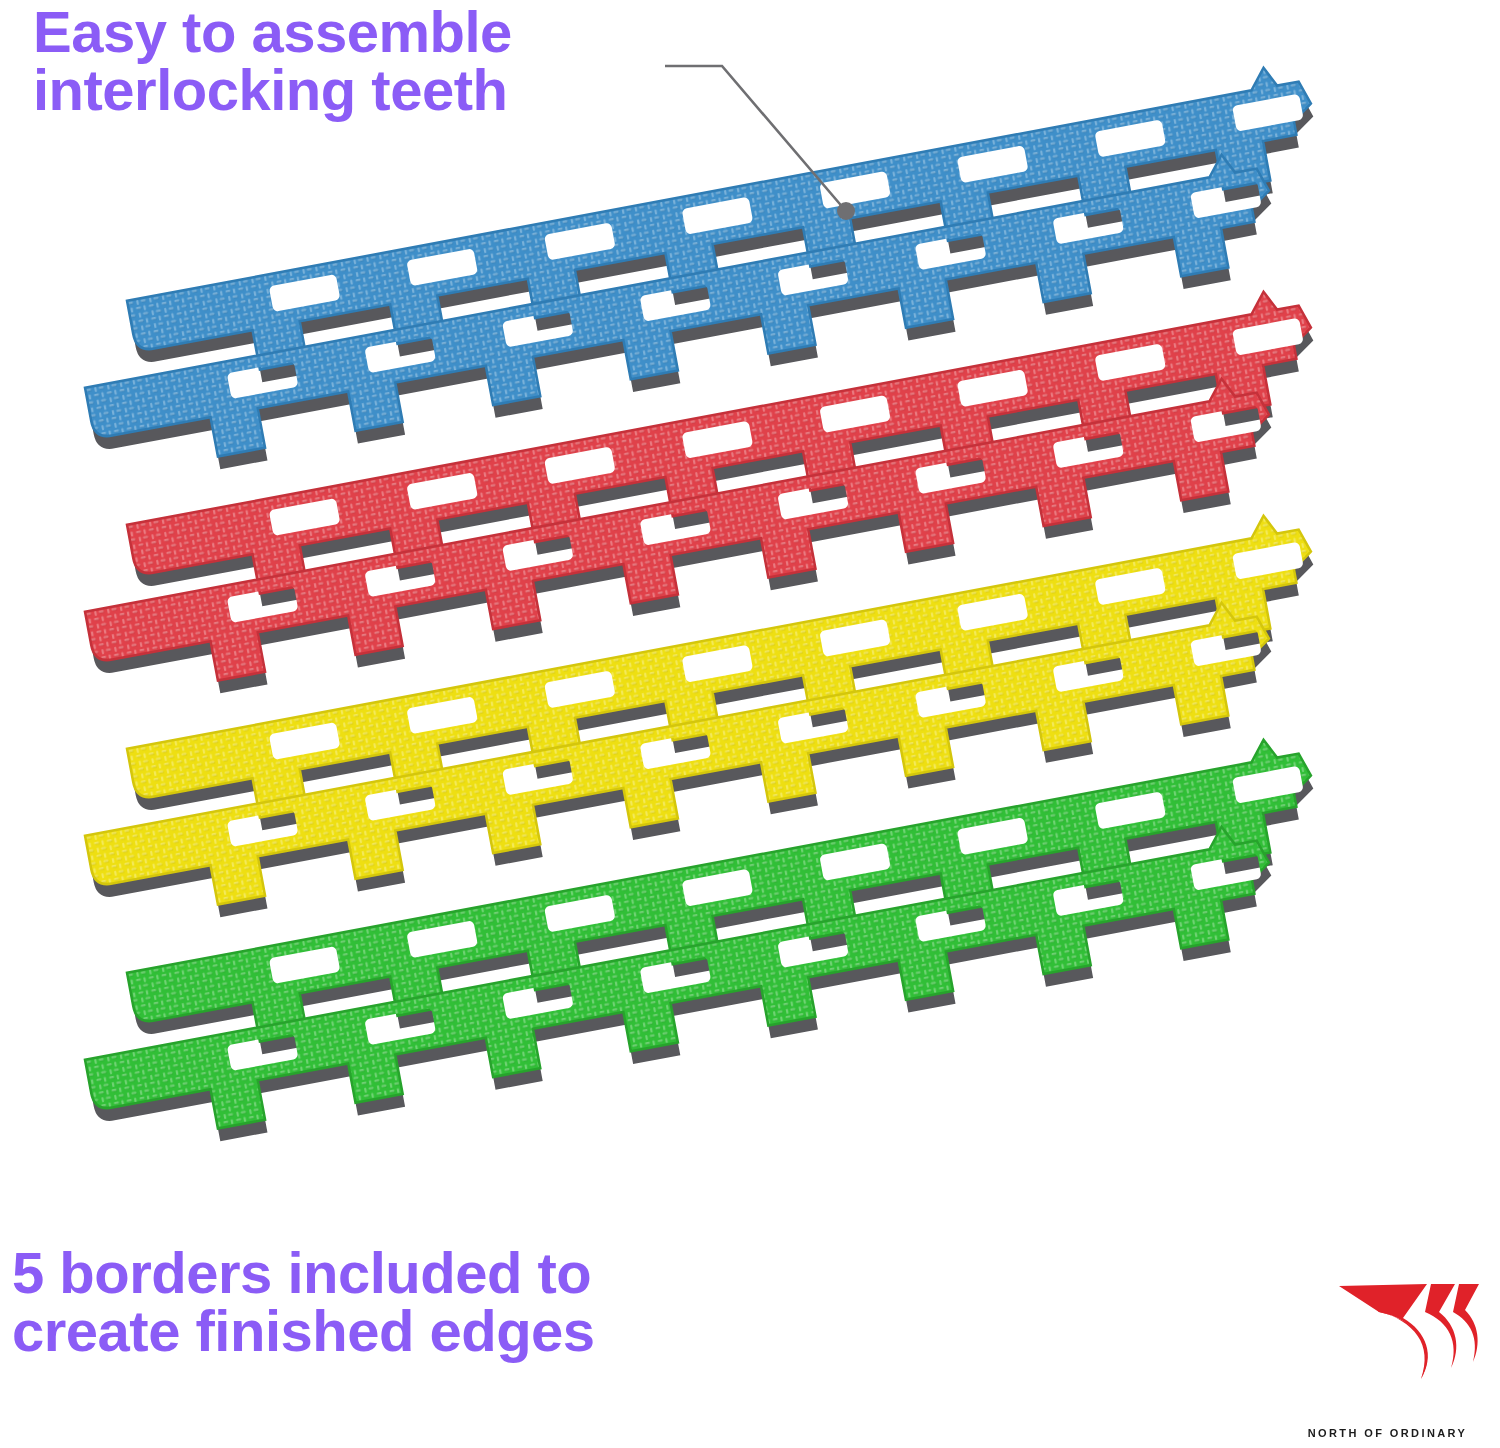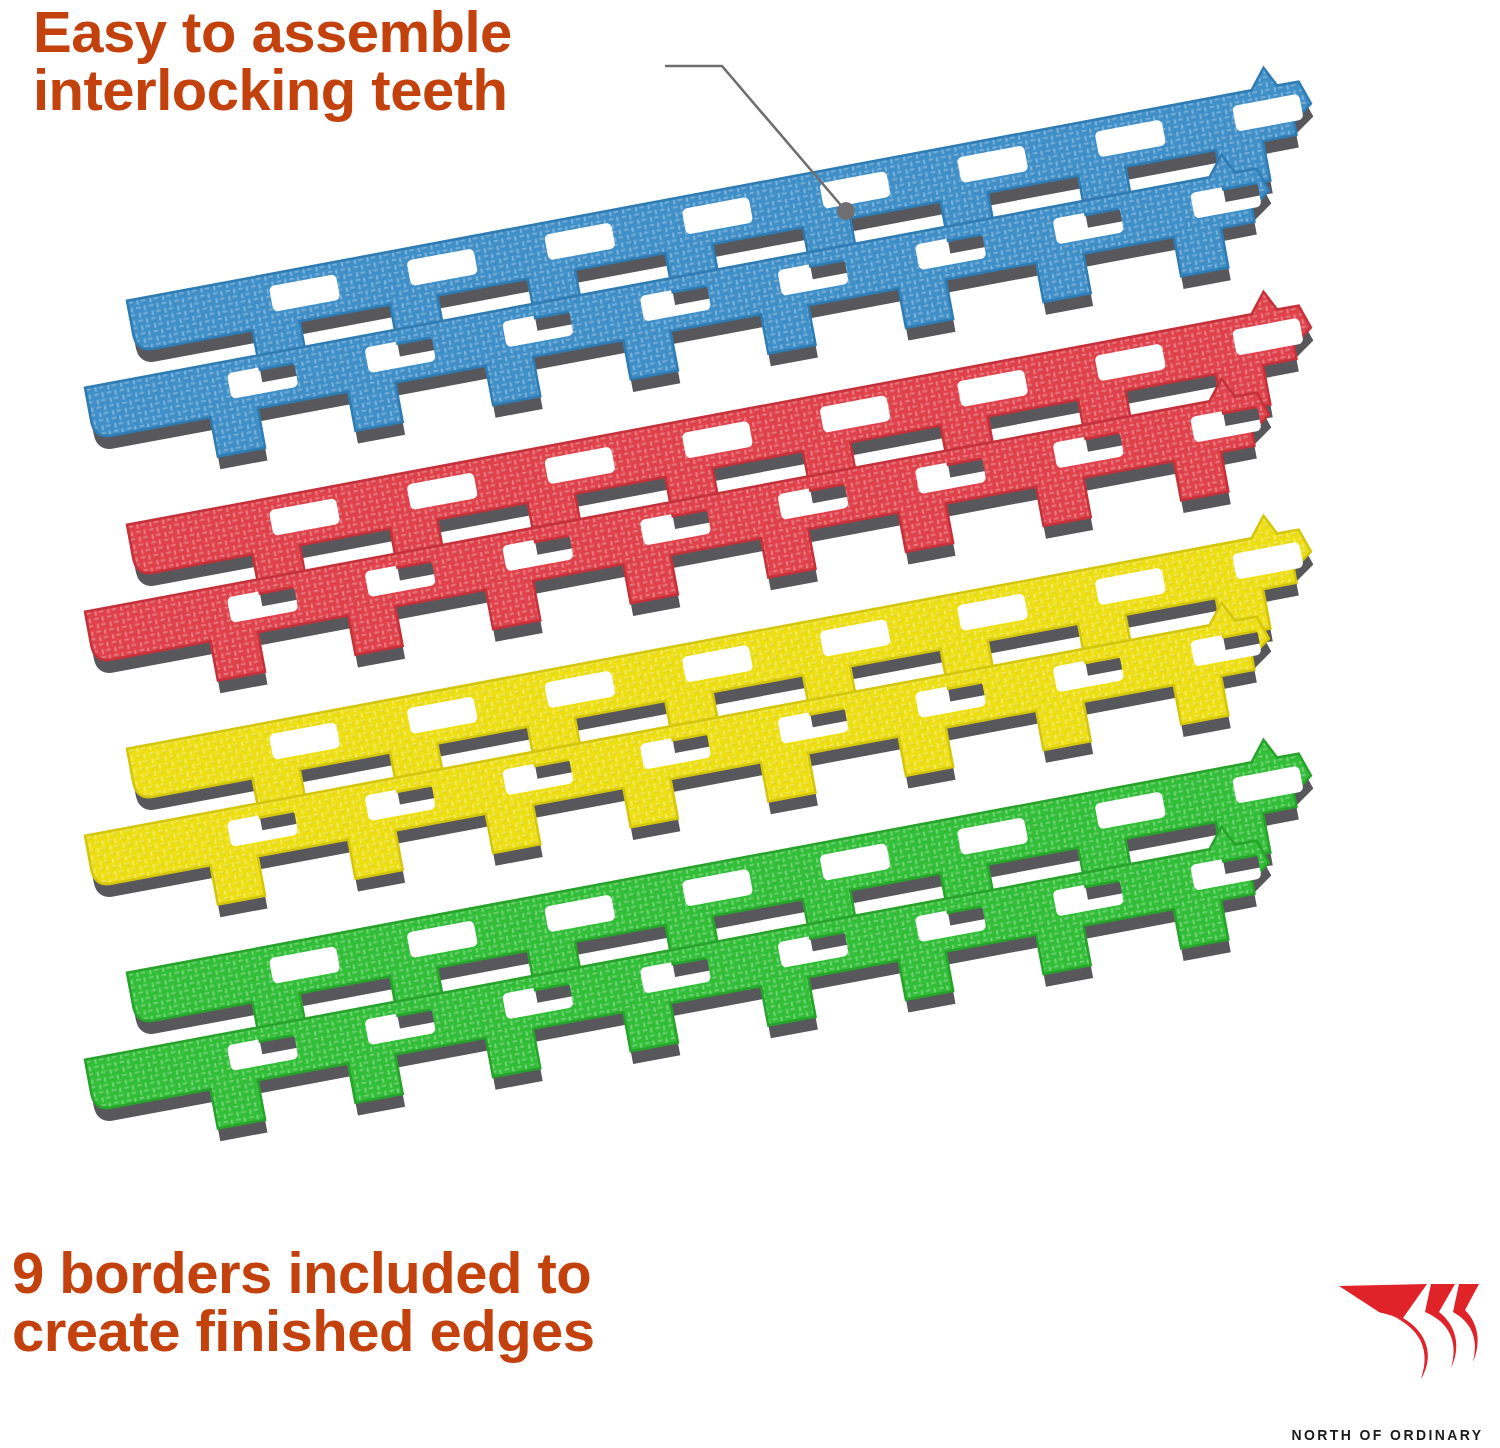--- a/index.html
+++ b/index.html
@@ -7,21 +7,21 @@
     width:1500px;height:1448px;
     background:#ffffff;
     font-family:"Liberation Sans", sans-serif;
     overflow:hidden;position:relative;
   }
   .stage{position:absolute;inset:0;}
 
   
   .copy{
     position:absolute;
-    color:#c2410c;
+    color:#8b5cf6;
     font-weight:700;
     font-size:58px;
     line-height:1.0;
     letter-spacing:-0.5px;
     white-space:pre-line;
   }
   #headline{left:33px;top:3px;}
   #footline{left:12px;top:1244px;}
 
   
@@ -36,21 +36,21 @@
   .logo-word{
     position:absolute;left:0;top:104px;width:205px;
     text-align:center;color:#1b1b1b;
     font-weight:700;font-size:49px;letter-spacing:-1px;
     line-height:1;
   }
   .logo-tm{font-size:15px;vertical-align:super;letter-spacing:0;font-weight:700;}
   .logo-tag{
     position:absolute;left:0;top:155px;width:205px;
     text-align:center;color:#1b1b1b;
-    font-weight:600;font-size:14px;letter-spacing:2.4px;
+    font-weight:600;font-size:11px;letter-spacing:2.4px;
   }
 </style>
 </head>
 <body>
 
 <div class="stage">
 
   <svg id="art" viewBox="0 0 1500 1448" xmlns="http://www.w3.org/2000/svg">
     <defs>
 
@@ -207,21 +207,21 @@
   </svg>
 
   <div class="copy" id="headline">Easy to assemble
 interlocking teeth</div>
 
   <svg id="callout" viewBox="0 0 260 200" xmlns="http://www.w3.org/2000/svg">
     <polyline points="25,26 82,26 205,170" fill="none" stroke="#6f6f72" stroke-width="2.6"></polyline>
     <circle cx="206" cy="171" r="9" fill="#6f6f72"></circle>
   </svg>
 
-  <div class="copy" id="footline">9 borders included to
+  <div class="copy" id="footline">5 borders included to
 create finished edges</div>
 
   <div id="logo">
     <svg class="logo-mark" viewBox="0 0 155 110" xmlns="http://www.w3.org/2000/svg">
 
       <path d="M8 14 L96 12 L72 46 C96 60 104 84 90 107
                C104 74 86 48 48 40 Z" fill="#e02229"></path>
       <path d="M48 40 C92 50 106 78 90 107 C102 72 84 50 46 38 Z" fill="#e02229"></path>
 
       <path d="M100 12 L124 12 L108 40 C126 54 130 76 120 96

